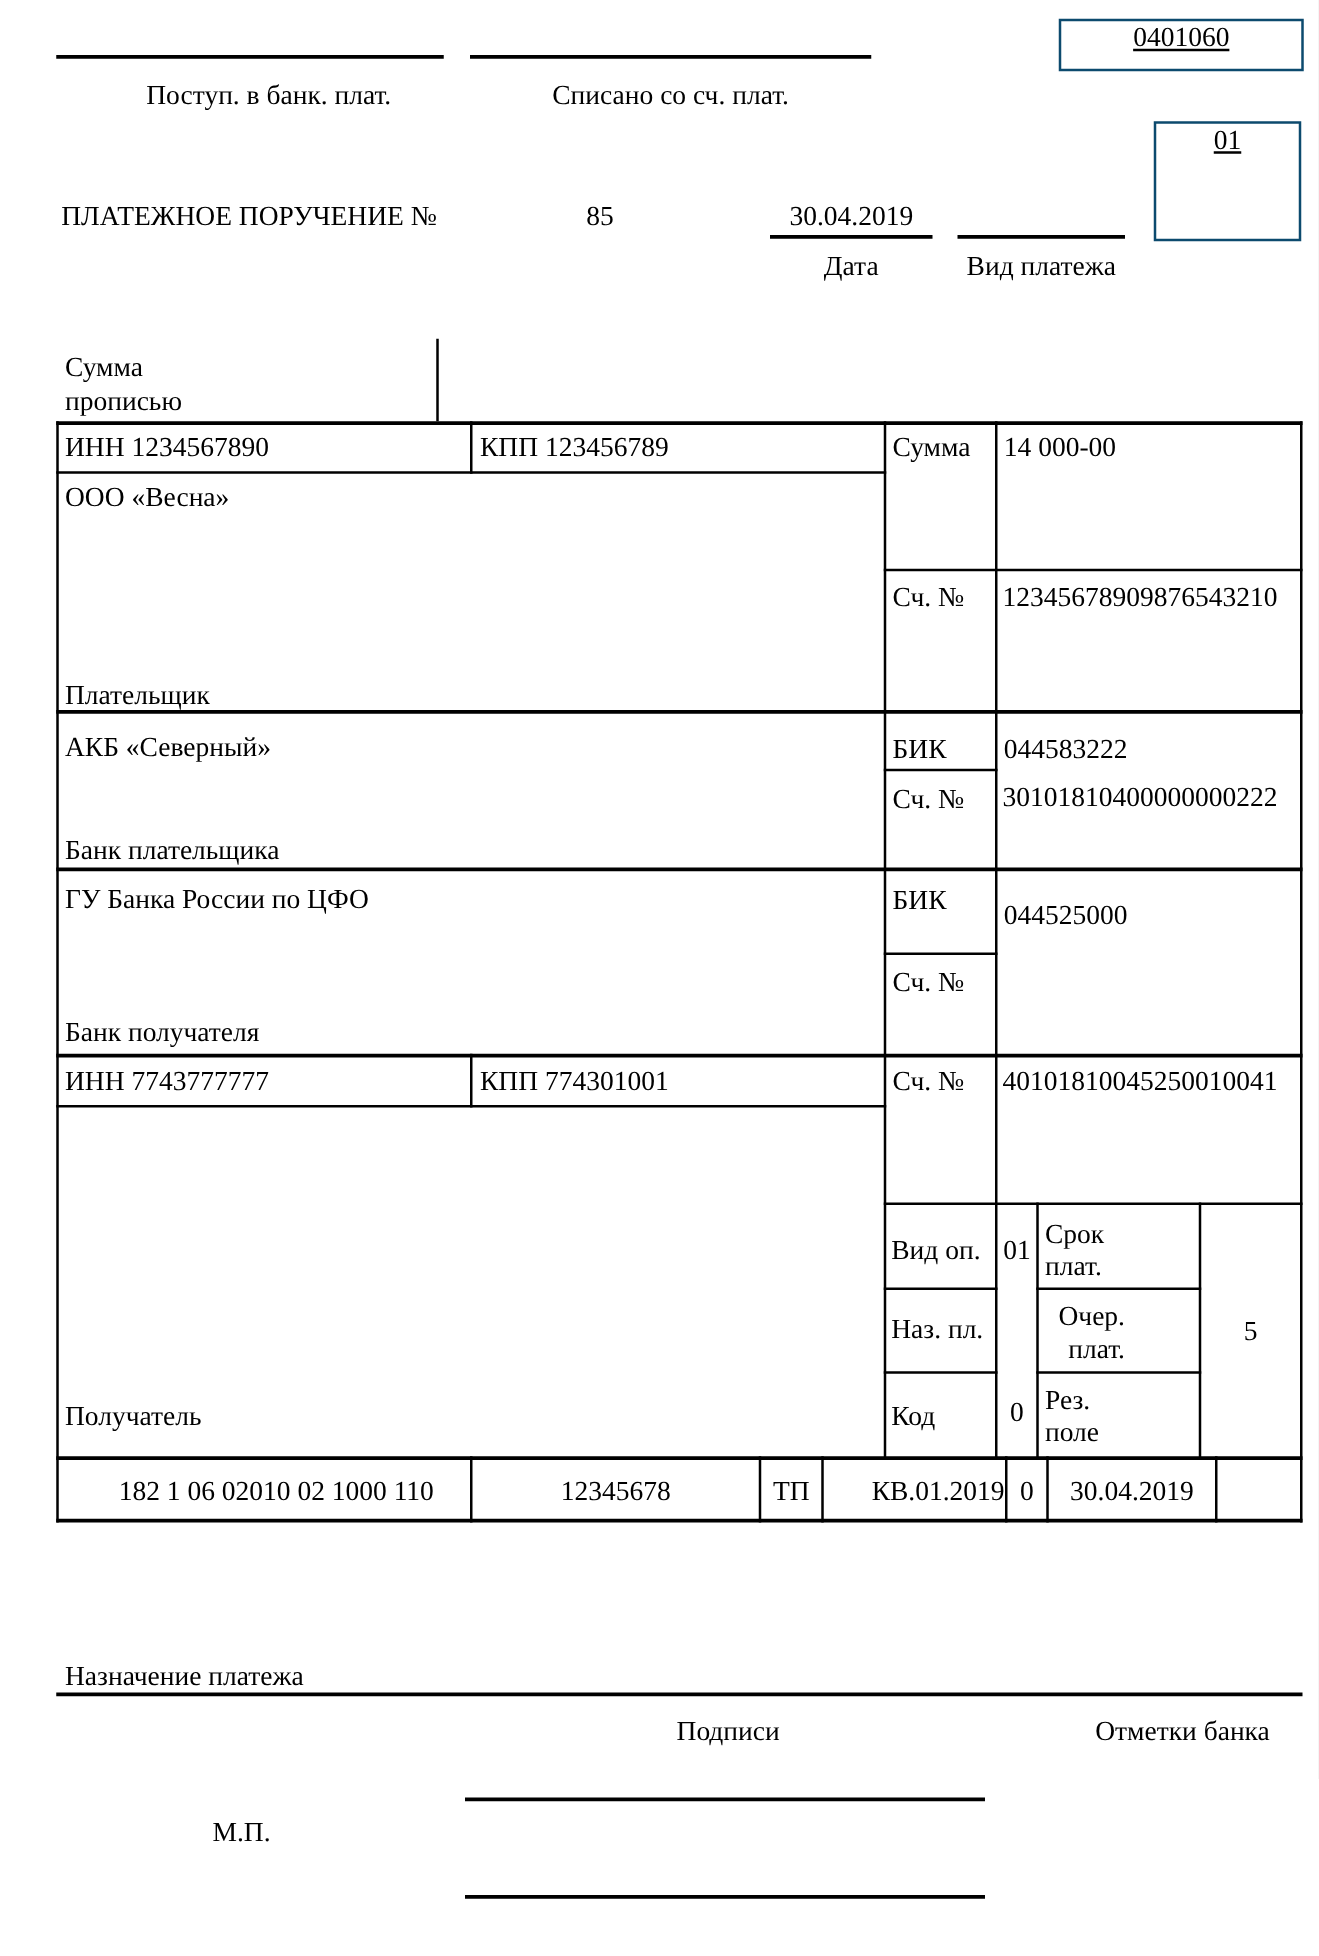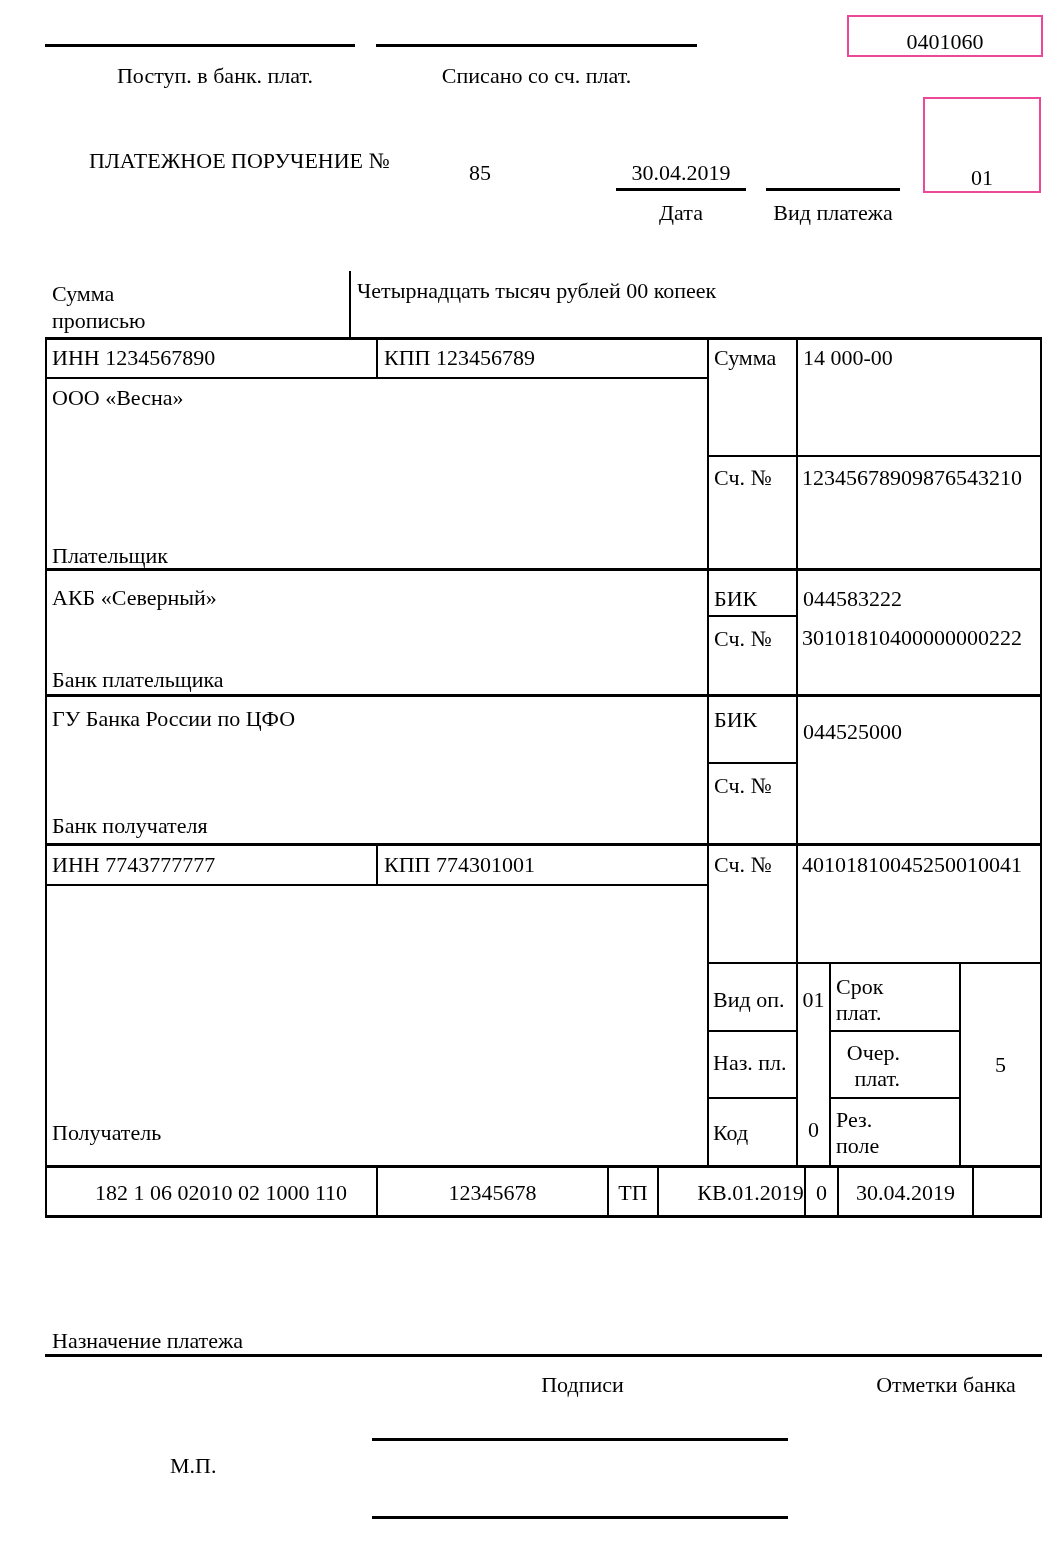--- a/index.html
+++ b/index.html
@@ -11,52 +11,51 @@
     font-size:22px;color:#000;
     overflow:hidden;
     margin:0 auto;
   }
   .t{position:absolute;white-space:nowrap;line-height:26px;}
   .tw{position:absolute;line-height:26px;}
   .c{text-align:center;}
   .hl{position:absolute;background:#000;height:2px;}
   .hlk{position:absolute;background:#000;height:3px;}
   .vl{position:absolute;background:#000;width:2px;}
-  .box{position:absolute;border:2px solid #ec4899;display:flex;align-items:flex-end;justify-content:center;}
+  .box{position:absolute;border:2px solid #0c4a6e;display:flex;align-items:flex-start;justify-content:center;text-decoration:underline;}
   .pre{white-space:pre-wrap;}
 </style>
 </head>
 <body>
 
 <div id="page">
 
   <div class="box" style="left:847px;top:15px;width:192px;height:38px;">
     <span>0401060</span>
   </div>
 
   <div class="hlk" style="left:45px;top:44px;width:310px;"></div>
   <div class="hlk" style="left:376px;top:44px;width:321px;"></div>
   <div class="t c" style="left:376px;top:63px;width:321px;">Списано со сч. плат.</div>
   <div class="t c" style="left:60px;top:63px;width:310px;">Поступ. в банк. плат.</div>
 
-  <div class="t" style="left:49px;top:148px;margin-left:40px;">ПЛАТЕЖНОЕ ПОРУЧЕНИЕ №</div>
+  <div class="t" style="left:49px;top:160px;">ПЛАТЕЖНОЕ ПОРУЧЕНИЕ №</div>
   <div class="t c" style="left:440px;top:160px;width:80px;">85</div>
   <div class="t c" style="left:616px;top:160px;width:130px;">30.04.2019</div>
   <div class="hlk" style="left:616px;top:188px;width:130px;"></div>
   <div class="hlk" style="left:766px;top:188px;width:134px;"></div>
   <div class="t c" style="left:616px;top:200px;width:130px;">Дата</div>
   <div class="t c" style="left:766px;top:200px;width:134px;">Вид платежа</div>
 
   <div class="box" style="left:923px;top:97px;width:114px;height:92px;">
     <span>01</span>
   </div>
 
   <div class="vl" style="left:349px;top:271px;height:66px;"></div>
   <div class="tw" style="left:52px;top:280px;width:115px;line-height:27px;">Сумма прописью</div>
-  <div class="t" style="left:357px;top:278px;">Четырнадцать тысяч рублей 00 копеек</div>
 
   <div class="hlk" style="left:45px;top:337px;width:997px;"></div>
   <div class="vl" style="left:45px;top:337px;height:881px;"></div>
   <div class="vl" style="left:1040px;top:337px;height:881px;"></div>
   <div class="vl" style="left:707px;top:337px;height:830px;"></div>
   <div class="vl" style="left:796px;top:337px;height:830px;"></div>
 
   <div class="vl" style="left:376px;top:337px;height:42px;"></div>
   <div class="hl" style="left:45px;top:377px;width:664px;"></div>
   <div class="t" style="left:52px;top:345px;">ИНН 1234567890</div>

